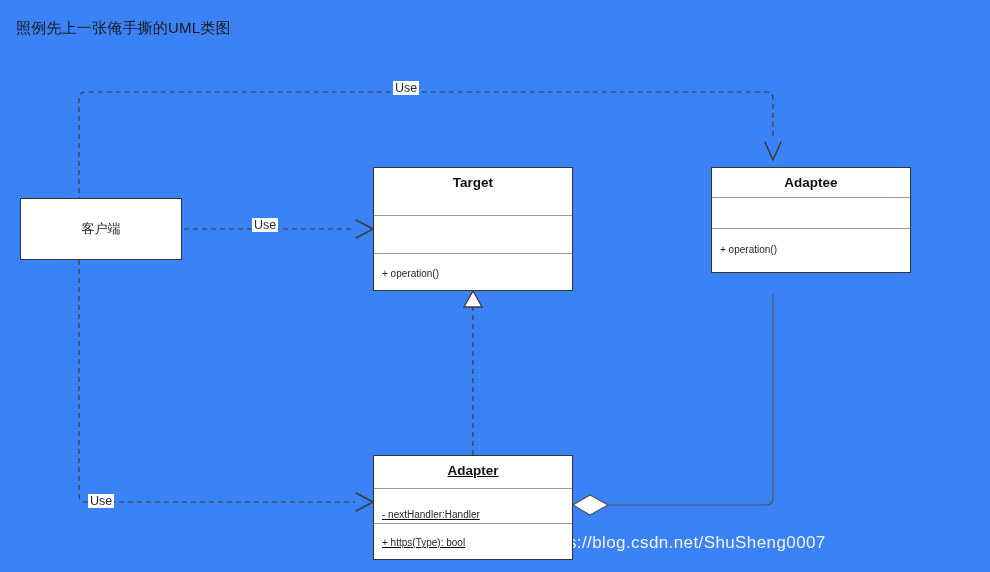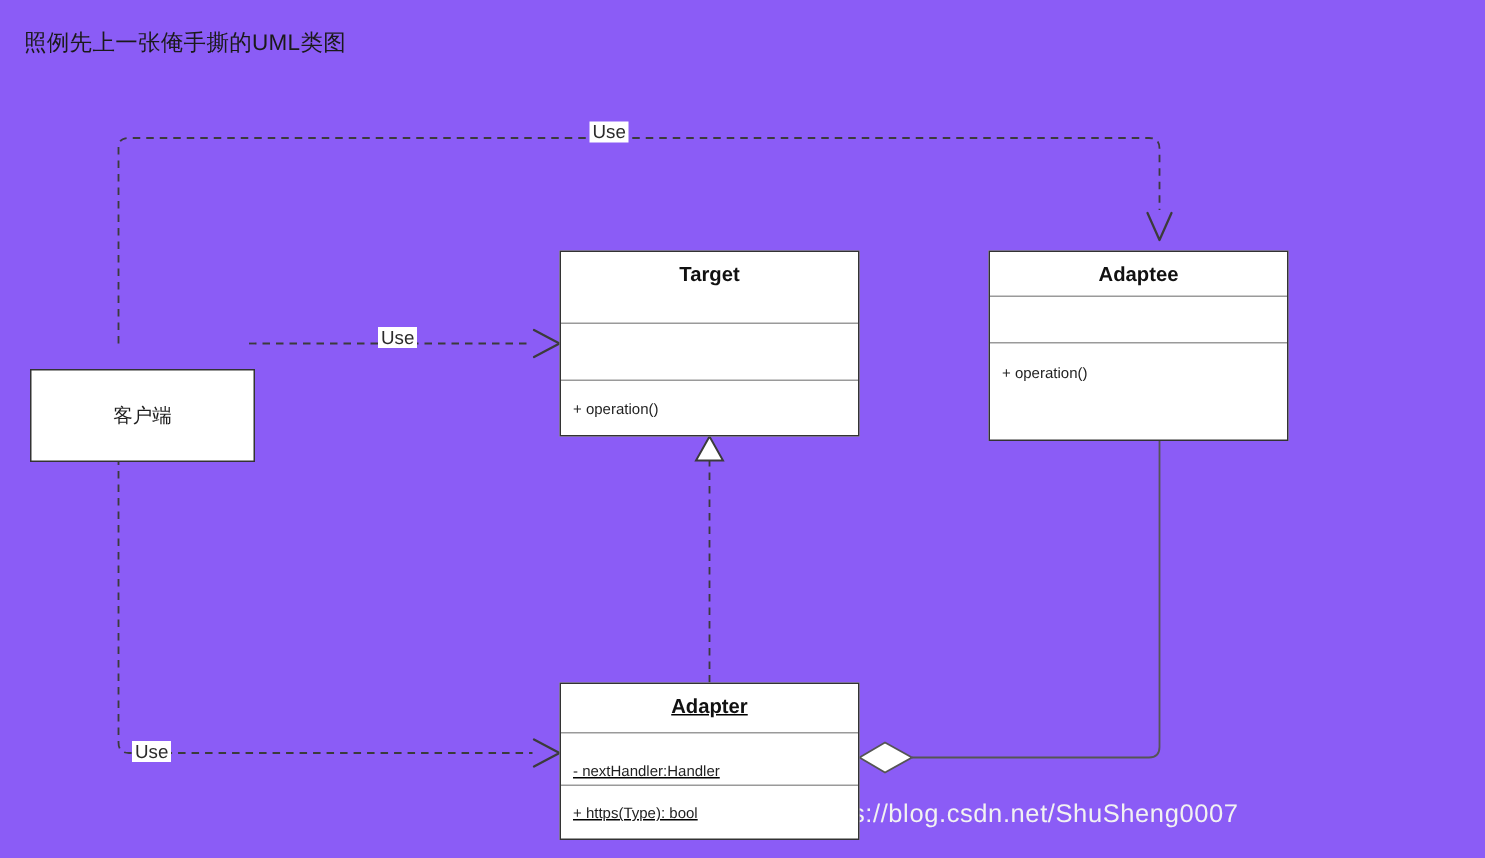--- a/index.html
+++ b/index.html
@@ -8,21 +8,21 @@
     background: #ffffff;
   }
   body {
     font-family: "Liberation Sans", sans-serif;
     -webkit-font-smoothing: antialiased;
   }
   #canvas {
     position: relative;
     width: 990px;
     height: 572px;
-    background: #8b5cf6;
+    background: #3b82f6;
     overflow: hidden;
   }
   
   #page-title {
     position: absolute;
     left: 16px;
     top: 19px;
     font-size: 15px;
     color: #1a1a1a;
     letter-spacing: 0.2px;
@@ -75,31 +75,31 @@
     line-height: 17px;
     white-space: nowrap;
   }
   .plain-label {
     text-align: center;
     font-size: 13px;
     color: #1f1f1f;
   }
   
   #box-client {
-    left: 20px;  top: 198px;  width: 150px; height: 62px; margin-top: 48px;
+    left: 20px;  top: 198px;  width: 162px; height: 62px;
   }
   #box-client .uml-compartment { height: 100%; }
   #box-target {
     left: 373px; top: 167px; width: 200px; height: 124px;
   }
   #box-target .c1 { height: 47px; padding-top: 6px; justify-content: flex-start; }
   #box-target .c2 { height: 38px; }
   #box-target .c3 { height: 39px; }
   #box-adaptee {
-    left: 659px; top: 167px; width: 200px; height: 127px;
+    left: 711px; top: 167px; width: 200px; height: 106px;
   }
   #box-adaptee .c1 { height: 29px; padding-top: 6px; justify-content: flex-start; }
   #box-adaptee .c2 { height: 31px; }
   #box-adaptee .c3 { height: 67px; justify-content: flex-start; padding-top: 12px; }
   #box-adapter {
     left: 373px; top: 455px; width: 200px; height: 105px; text-decoration: underline;
   }
   #box-adapter .c1 { height: 32px; padding-top: 6px; justify-content: flex-start; }
   #box-adapter .c2 { height: 35px; justify-content: flex-end; }
   #box-adapter .c3 { height: 38px; }

